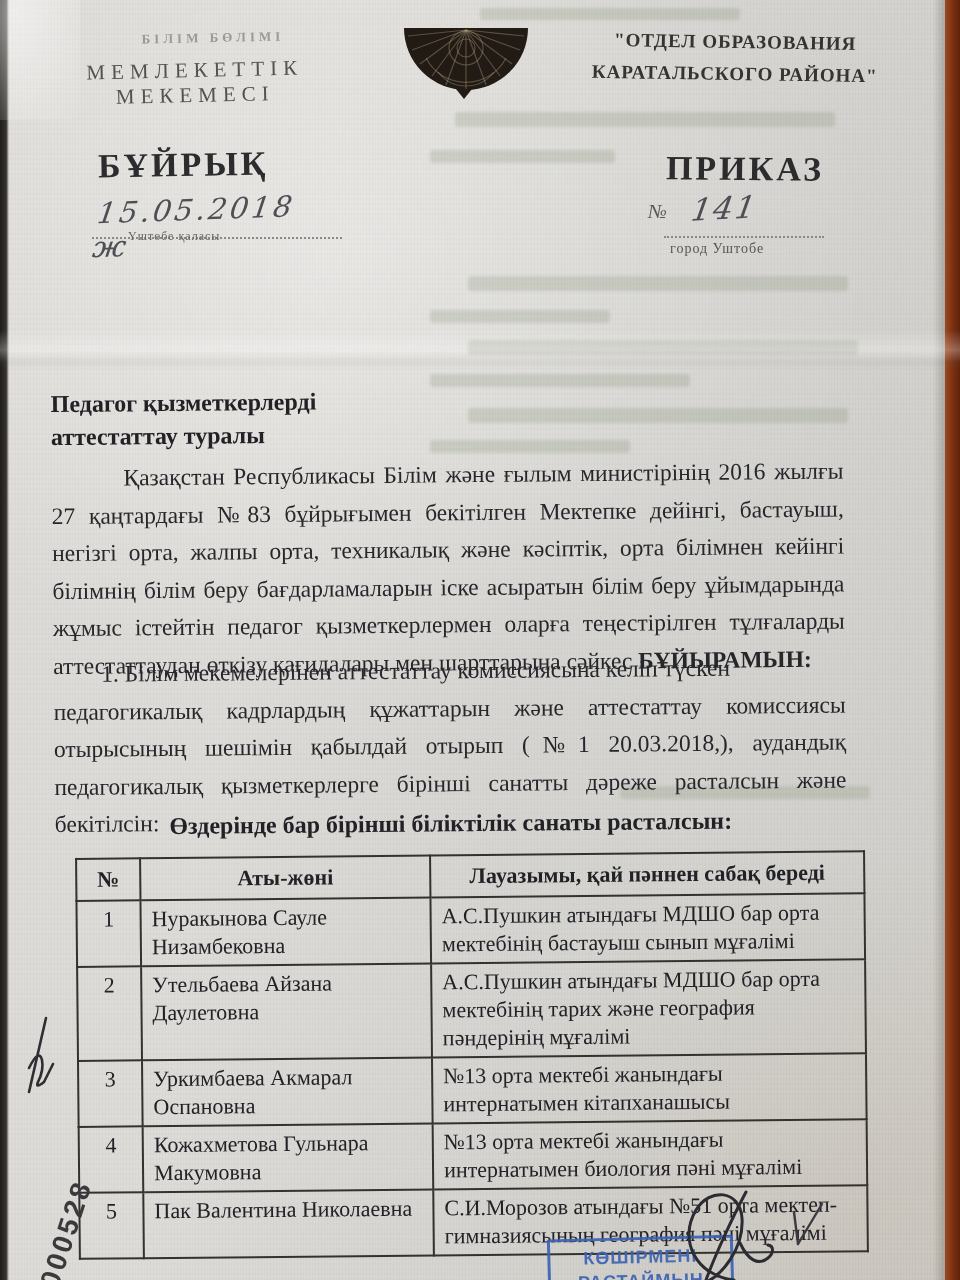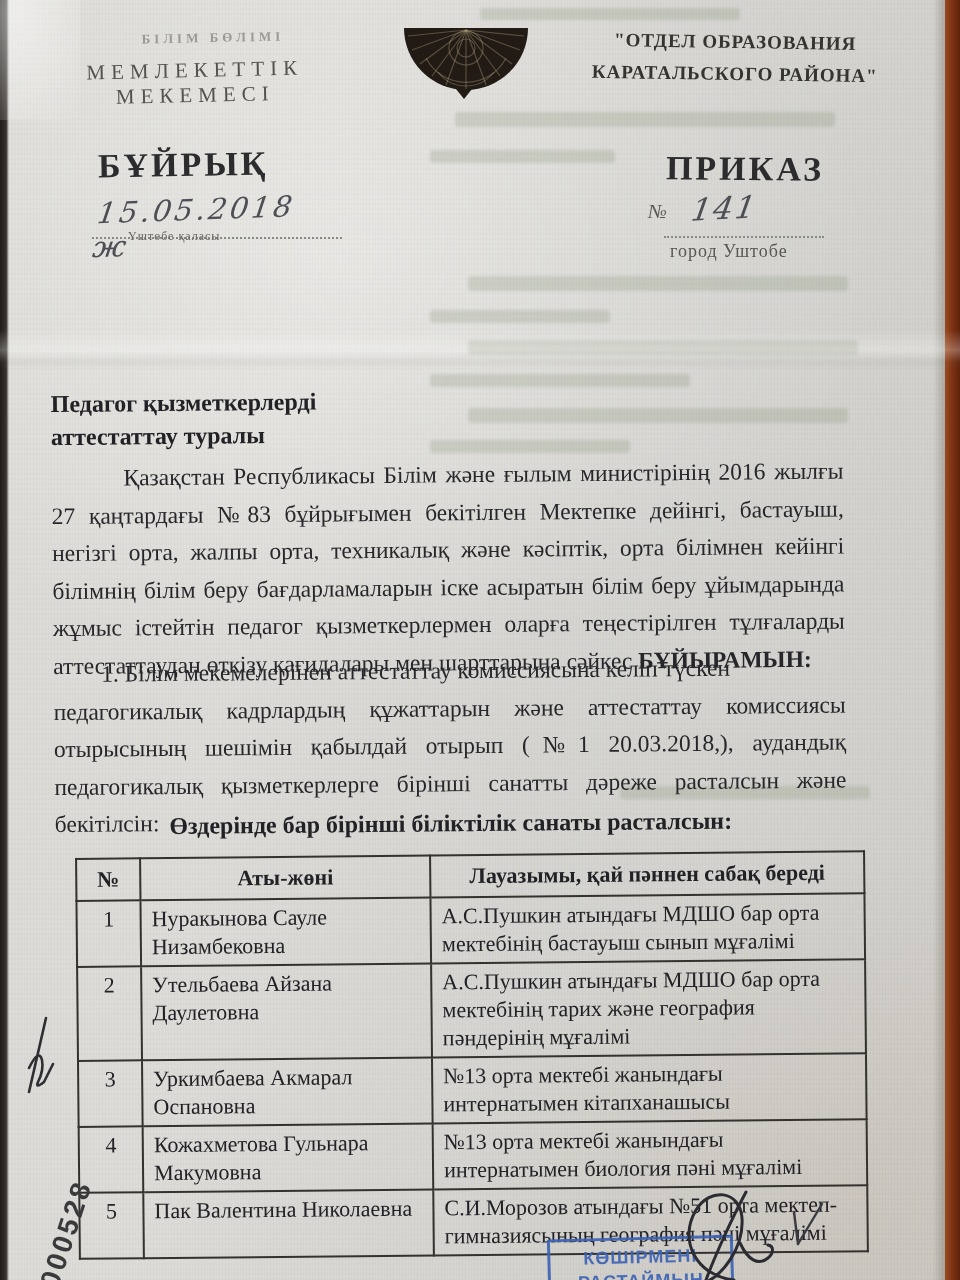--- a/index.html
+++ b/index.html
@@ -35,21 +35,21 @@
   .kk-title{left:98px;top:146px;font-size:34px;font-weight:bold;letter-spacing:3px;color:#2c2b2e;transform:rotate(-1deg);}
   .ru-title{left:666px;top:150px;font-size:34px;font-weight:bold;letter-spacing:3px;color:#2c2b2e;transform:rotate(0.6deg);}
 
   .hand{font-family:"DejaVu Serif",serif;font-style:italic;color:#4e4e55;}
   .date-line{left:96px;top:192px;width:240px;font-size:29px;letter-spacing:3px;transform:skewX(-10deg) rotate(-2deg);}
   .date-underline{left:92px;top:237px;width:250px;border-bottom:2px dotted #8a8a84;}
   .kk-city{left:128px;top:229px;font-size:12px;color:#66655f;letter-spacing:1px;}
   .num-label{left:648px;top:200px;font-size:20px;color:#5b5a55;font-style:italic;}
   .num-value{left:692px;top:190px;font-size:31px;letter-spacing:2px;transform:skewX(-12deg) rotate(-3deg);}
   .num-underline{left:664px;top:236px;width:160px;border-bottom:2px dotted #8a8a84;}
-  .ru-city{left:670px;top:241px;font-size:18px;color:#57564f;letter-spacing:1px;}
+  .ru-city{left:670px;top:241px;font-size:14px;color:#57564f;letter-spacing:1px;}
 
   #main{position:absolute;left:0;top:0;width:960px;height:1280px;transform:rotate(-0.55deg);transform-origin:480px 850px;}
   .subject{left:55px;top:384px;width:430px;font-weight:bold;font-size:24px;line-height:33px;color:#222126;}
   .para{left:55px;top:456px;width:792px;font-size:23.5px;line-height:37.5px;text-align:justify;color:#27262a;}
   .para .indent{display:inline-block;width:72px;}
   .para2{top:652px;}
   .p2rest{text-align:justify;display:block;}
   .section-heading{left:55px;top:810px;width:792px;text-align:center;font-weight:bold;font-size:24px;color:#222126;}
 
   table.doc{position:absolute;left:75px;top:854px;width:790px;border-collapse:collapse;font-size:22px;color:#222126;}

